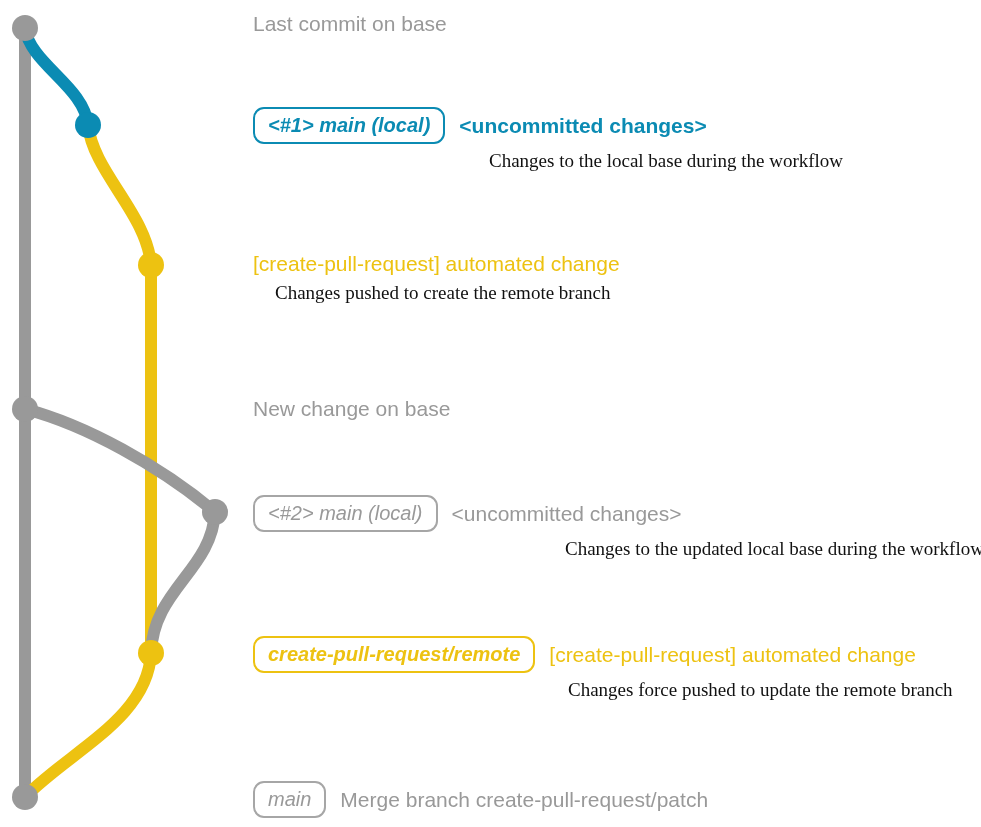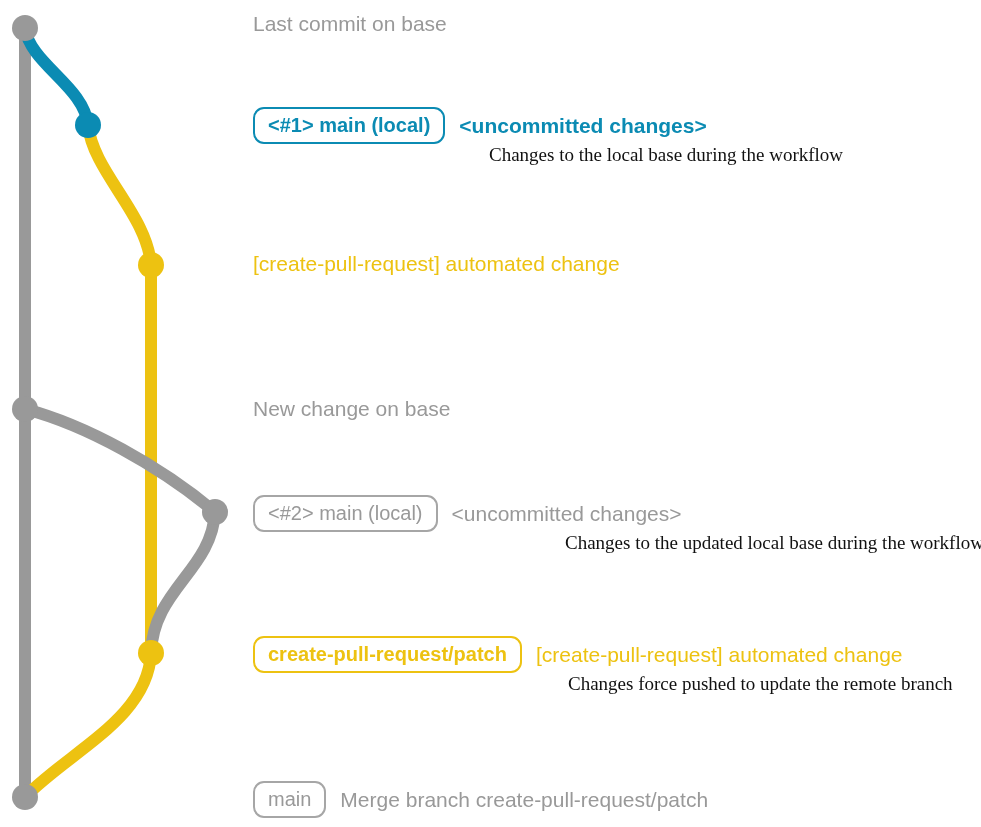--- a/index.html
+++ b/index.html
@@ -46,20 +46,21 @@
   .badge {
     display: inline-block;
     border: 2px solid #ec4899;
     border-radius: 11px;
     padding: 5px 13px 6px 13px;
     font-size: 20px;
     line-height: 22px;
     color: #999999;
     background: #ffffff;
     box-sizing: border-box;
+    font-style: italic;
   }
   .badge.bold { font-weight: bold; }
   .badge.blue { border-color: #0b8bb3; color: #0b8bb3; }
   .badge.yellow { border-color: #edc211; color: #edc211; }
   .badge.gray { border-color: #a6a6a6; color: #999999; }
 
   .subject {
     font-size: 21px;
     line-height: 24px;
     margin-left: 14px;
@@ -68,21 +69,21 @@
   .subject.yellow { color: #edc211; font-weight: normal; }
   .subject.gray { color: #999999; font-weight: normal; }
   .subject.nolead { margin-left: 0; }
 
   .desc {
     font-family: "Liberation Serif", serif;
     font-size: 19px;
     line-height: 22px;
     color: #111111;
     white-space: nowrap;
-    margin-top: 0;
+    margin-top: 6px;
   }
   .desc.ind-a { margin-left: 22px; }
   .desc.ind-b { margin-left: 236px; }
   .desc.ind-c { margin-left: 312px; }
   .desc.ind-d { margin-left: 315px; }
 </style>
 </head>
 <body>
 
 <svg id="graph-svg" viewBox="0 0 981 827" aria-hidden="true">
@@ -123,39 +124,40 @@
       <span class="badge blue bold">&lt;#1&gt; main (local)</span>
       <span class="subject blue">&lt;uncommitted changes&gt;</span>
     </div>
     <div class="desc ind-b">Changes to the local base during the workflow</div>
   </div>
 
   <div class="row" style="top:252px;">
     <div class="row-line">
       <span class="subject yellow nolead">[create-pull-request] automated change</span>
     </div>
+    <div class="desc ind-a">Changes pushed to create the remote branch</div>
   </div>
 
   <div class="row" style="top:397px;">
     <div class="row-line">
       <span class="subject gray nolead">New change on base</span>
     </div>
   </div>
 
   <div class="row" style="top:495px;">
     <div class="row-line">
       <span class="badge gray">&lt;#2&gt; main (local)</span>
       <span class="subject gray">&lt;uncommitted changes&gt;</span>
     </div>
     <div class="desc ind-c">Changes to the updated local base during the workflow</div>
   </div>
 
   <div class="row" style="top:636px;">
     <div class="row-line">
-      <span class="badge yellow bold">create-pull-request/patch</span>
+      <span class="badge yellow bold">create-pull-request/remote</span>
       <span class="subject yellow">[create-pull-request] automated change</span>
     </div>
     <div class="desc ind-d">Changes force pushed to update the remote branch</div>
   </div>
 
   <div class="row" style="top:781px;">
     <div class="row-line">
       <span class="badge gray">main</span>
       <span class="subject gray">Merge branch create-pull-request/patch</span>
     </div>

